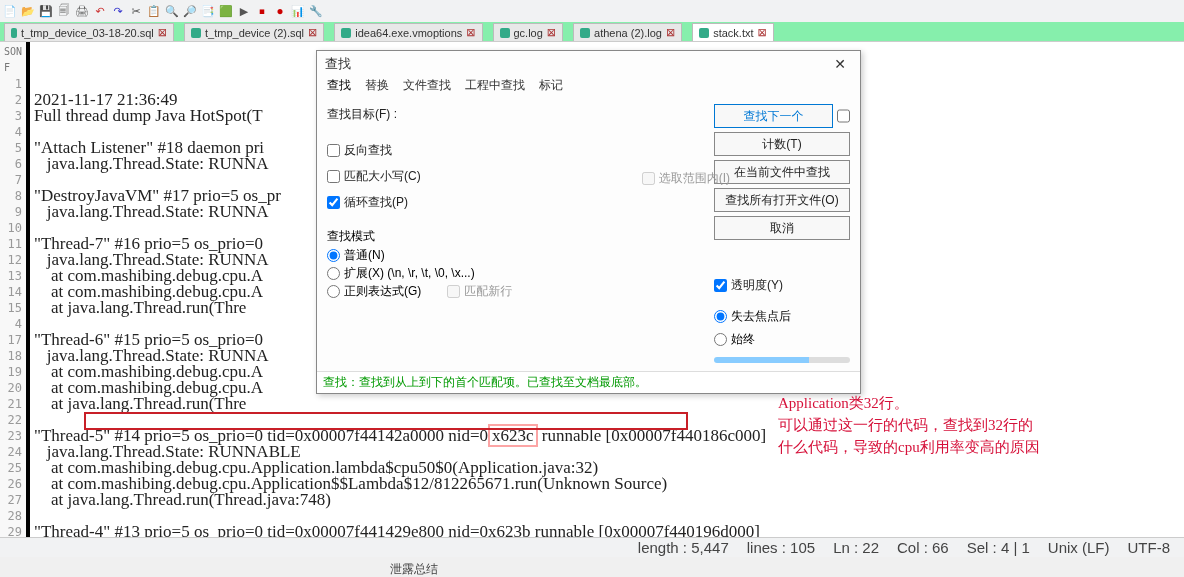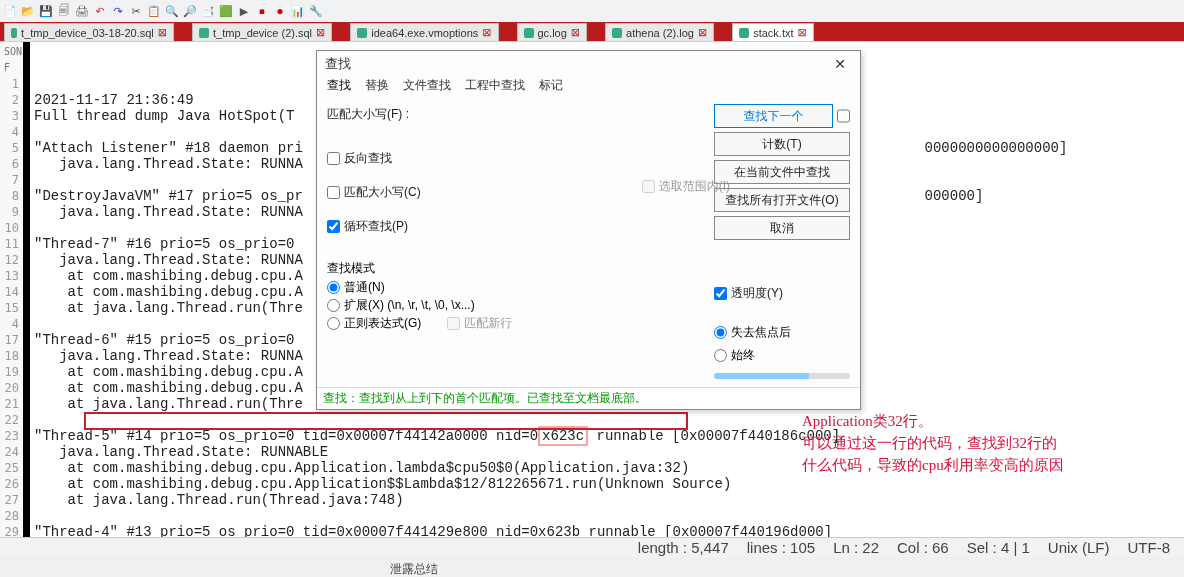--- a/index.html
+++ b/index.html
@@ -1,43 +1,43 @@
 <!DOCTYPE html>
 <html><head>
 <meta charset="utf-8">
 <style>
 * { margin:0; padding:0; box-sizing:border-box; }
 body { font-family: "Microsoft YaHei", Arial, sans-serif; font-size:12px; background:#f0f0f0; width:1184px; position:relative; }
 .toolbar { background:#f1f2f3; height:22px; display:flex; align-items:center; padding:0 2px; gap:2px; }
 .tb-btn { width:16px; height:16px; display:inline-flex; align-items:center; justify-content:center; font-size:11px; color:#555; }
-.tabstrip { background:#b91c1c; height:20px; display:flex; align-items:flex-end; border-bottom:1px solid #ccc; padding-left:4px; gap:18px; }
+.tabstrip { background:#86efac; height:20px; display:flex; align-items:flex-end; border-bottom:1px solid #ccc; padding-left:4px; gap:10px; }
 .tab { display:flex; align-items:center; gap:4px; padding:2px 6px; font-size:11px; color:#333; background:#e8e8e8; border:1px solid #bbb; border-bottom:none; max-width:170px; white-space:nowrap; overflow:hidden; }
 .tab.active { background:#fff; }
 .tab .tbi { width:10px; height:10px; background:#3a8; border-radius:2px; }
 .tab .close { color:#a33; font-size:11px; }
 .editor-wrap { display:flex; background:#fff; height:495px; overflow:hidden; }
-.gutter { width:30px; background:#f8f8f8; color:#999; font-family:Consolas,monospace; font-size:12px; text-align:right; padding:2px 4px; line-height:16px; border-right:7px solid #000000; }
-.code { font-family:Liberation Mono, monospace; font-size:14px; line-height:16px; white-space:pre; color:#222; padding:2px 4px; flex:1; position:relative; }
+.gutter { width:30px; background:#f8f8f8; color:#999; font-family:Consolas,monospace; font-size:12px; text-align:right; padding:2px 4px; line-height:16px; border-right:4px solid #000000; }
+.code { font-family:Liberation Serif, serif; font-size:17px; line-height:16px; white-space:pre; color:#222; padding:2px 4px; flex:1; position:relative; }
 .code .ln { height:16px; }
 .hl-nid { border:2px solid #fca5a5; padding:0 2px; }
 .hl-row { border:2px solid #c81f28; position:absolute; height:18px; pointer-events:none; }
 .dialog { position:absolute; left:316px; top:50px; width:545px; background:#fdfdfd; border:1px solid #888; box-shadow:2px 2px 6px rgba(0,0,0,.2); }
 .dialog .title { display:flex; justify-content:space-between; align-items:center; padding:4px 8px; font-size:13px; color:#333; }
 .dialog .title .x { font-size:14px; padding:0 6px; }
 .dialog .dtabs { display:flex; gap:14px; padding:0 10px 4px; font-size:12px; color:#333; }
 .dialog .dtabs span:first-child { color:#000; }
 .dialog .body { display:flex; padding:6px 10px 8px; gap:10px; }
 .dialog .left { flex:1; }
 .dialog .right { width:136px; display:flex; flex-direction:column; gap:4px; }
 .dialog .row { display:flex; align-items:center; margin:2px 0; font-size:12px; color:#222; }
 .dialog .lbl { width:82px; }
 .dialog input[type="text"] { flex:1; border:1px solid #888; padding:2px 4px; font-size:12px; height:22px; }
 .combo { position:relative; flex:1; display:flex; }
 .combo .chev { position:absolute; right:4px; top:3px; color:#555; font-size:10px; pointer-events:none; }
-.cbrow { display:flex; align-items:center; gap:4px; font-size:12px; color:#222; margin:17px 0; }
+.cbrow { display:flex; align-items:center; gap:4px; font-size:12px; color:#222; margin:9px 0; }
 .radrow { display:flex; align-items:center; gap:4px; font-size:12px; margin:1px 0; }
 .dbtn { border:1px solid #888; background:#f8f8f8; height:24px; font-size:12px; color:#222; text-align:center; display:flex; align-items:center; justify-content:center; }
 .dbtn.primary { border:1px solid #0078d4; color:#0078d4;text-align:right; }
 .status { background:#fff; color:#090; font-size:12px; padding:2px 6px; border-top:1px solid #ddd; }
 .annot { position:absolute; color:#d6113a; font-size:15px; font-family:"Microsoft YaHei"; line-height:22px; }
 .statusbar { background:#f1f2f3; height:20px; display:flex; align-items:center; justify-content:flex-end; gap:18px; padding:0 14px; font-size:15px; color:#444; border-top:1px solid #ccc; }
 .below { display:flex; gap:20px; padding:4px 120px; font-size:12px; color:#444; }
 </style>
 </head>
 <body>
@@ -142,21 +142,21 @@
   <div class="dtabs">
     <span>查找</span>
     <span>替换</span>
     <span>文件查找</span>
     <span>工程中查找</span>
     <span>标记</span>
   </div>
   <div class="body">
     <div class="left">
       <div class="row">
-        <span class="lbl">匹配大小写(F) :</span>
+        <span class="lbl">查找目标(F) :</span>
       </div>
       <div style="height:8px"></div>
       <div class="cbrow">
           <input type="checkbox" style="">
           <span>反向查找</span>
         </div>
       <div class="cbrow">
           <input type="checkbox" style="">
           <span>匹配大小写(C)</span>
         </div>
@@ -207,21 +207,21 @@
       <div class="radrow">
           <input type="radio" name="t" style="">
           <span>始终</span>
         </div>
       <div style="height:6px;background:linear-gradient(to right,#8cf 70%,#ddd 70%);border-radius:3px;margin-top:4px;"></div>
     </div>
   </div>
   <div class="status">查找：查找到从上到下的首个匹配项。已查找至文档最底部。</div>
 </div>
 
-<div class="annot" style="left:802px; top:392px;margin-top:18px;">
+<div class="annot" style="left:778px; top:392px;">
   <div>Application类32行。</div>
   <div>可以通过这一行的代码，查找到32行的</div>
   <div>什么代码，导致的cpu利用率变高的原因</div>
 </div>
 
 <div class="statusbar">
   <span>length : 5,447</span>
   <span>lines : 105</span>
   <span>Ln : 22</span>
   <span>Col : 66</span>

